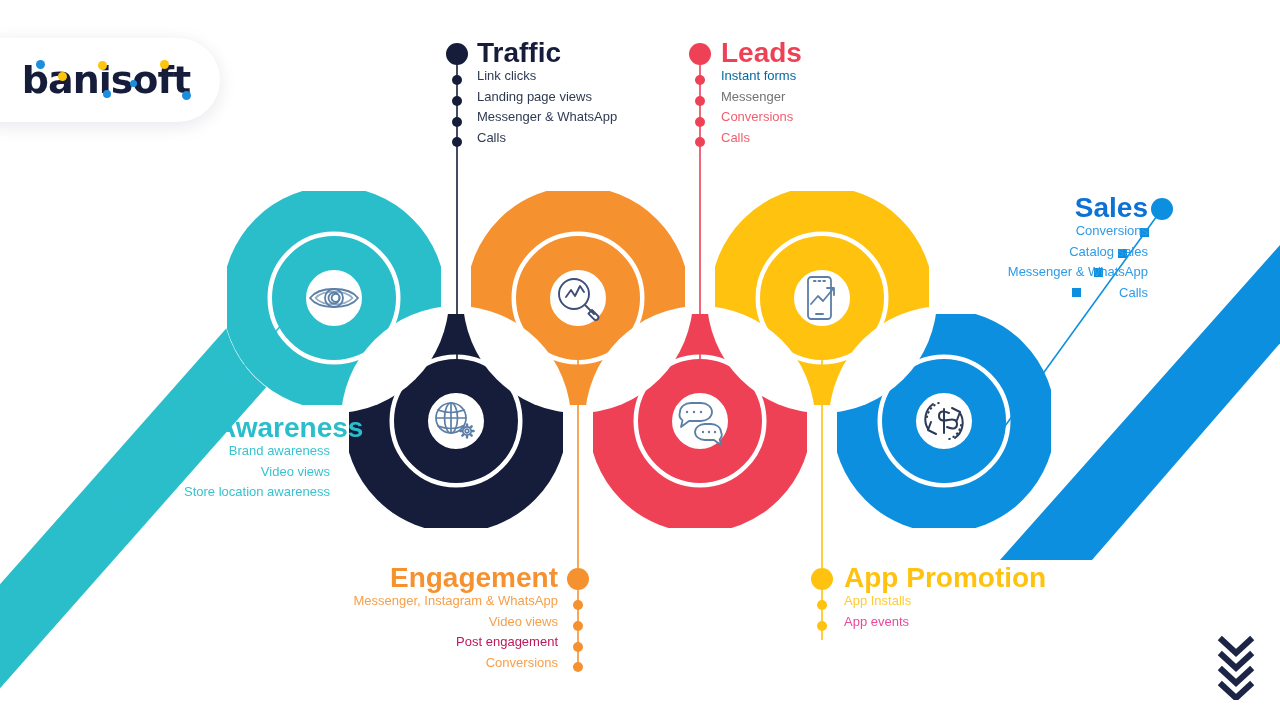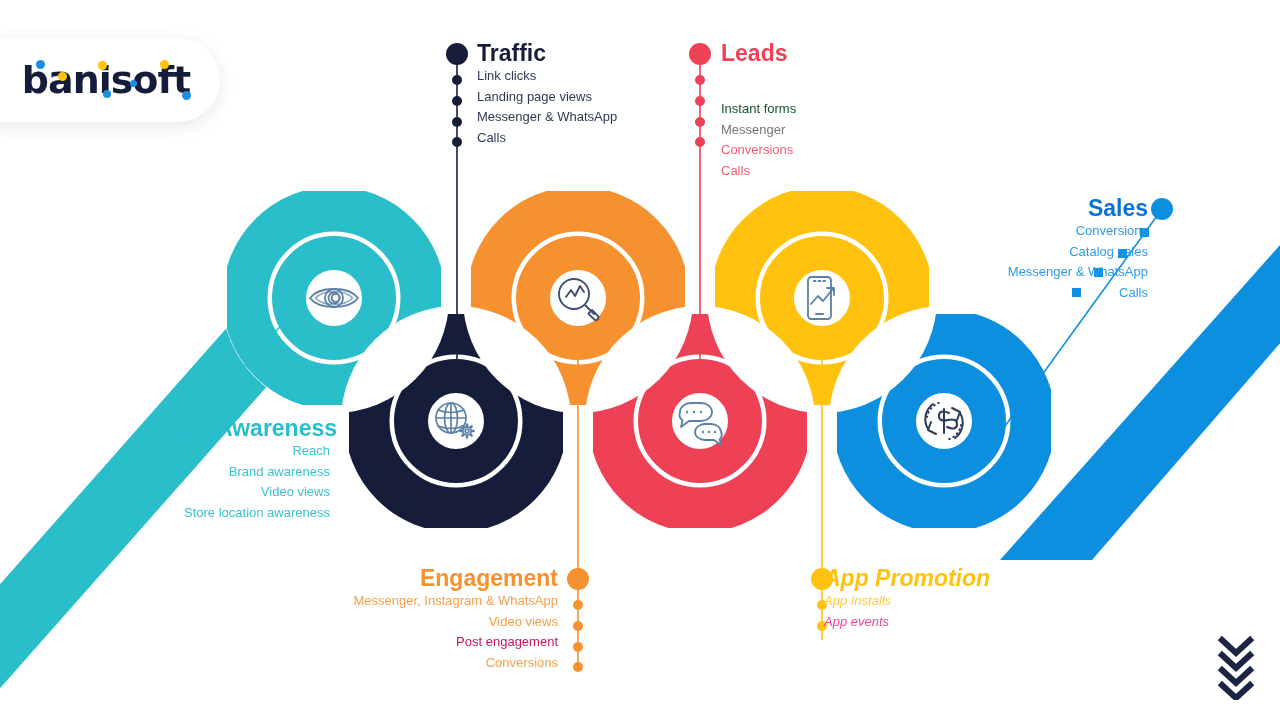--- a/index.html
+++ b/index.html
@@ -22,33 +22,33 @@
   }
   .logo-text{
     position:relative;left:16px;
     font-size:38px;font-weight:bold;letter-spacing:-1px;
     color:#161d3a;font-family:"DejaVu Sans", sans-serif;
   }
   .logo-dot{position:absolute;border-radius:50%;}
 
   
   .grp{position:absolute;z-index:5;}
-  .grp .title{font-weight:bold;font-size:23px;line-height:26px;white-space:nowrap;}
+  .grp .title{font-weight:bold;font-size:28px;line-height:26px;white-space:nowrap;}
   .grp .item{font-size:13px;line-height:20.6px;white-space:nowrap;}
 
   .align-left{text-align:left;}
   .align-right{text-align:right;}
 
   
   #g-traffic{left:477px;top:40px;}
   #g-leads{left:721px;top:40px;}
   #g-sales{left:700px;top:195px;width:448px;}
   #g-awareness{left:120px;top:415px;width:210px;}
   #g-engagement{left:210px;top:565px;width:348px;}
-  #g-apppromo{left:824px;top:565px;font-style:italic;}
+  #g-apppromo{left:844px;top:565px;}
 
   .chev{position:absolute;right:22px;bottom:20px;z-index:5;}
 </style>
 </head>
 <body>
 
 <div id="stage">
 
   <svg id="art" viewBox="0 0 1280 720">
     <defs>
@@ -266,37 +266,36 @@
   <div class="grp align-left" id="g-traffic">
     <div class="title" style="color:#161d3a;">Traffic</div>
     <div class="item" style="color:#2f3a52;">Link clicks</div>
     <div class="item" style="color:#2f3a52;">Landing page views</div>
     <div class="item" style="color:#2f3a52;">Messenger &amp; WhatsApp</div>
     <div class="item" style="color:#2f3a52;">Calls</div>
   </div>
 
   <div class="grp align-left" id="g-leads">
     <div class="title" style="color:#EF4155;">Leads</div>
-    <div class="item" style="color:#14532d;margin-top:33px;">Instant forms</div>
+    <div class="item" style="color:#0369a1;">Instant forms</div>
     <div class="item" style="color:#737373;">Messenger</div>
     <div class="item" style="color:#F06070;">Conversions</div>
     <div class="item" style="color:#F06070;">Calls</div>
   </div>
 
   <div class="grp align-right" id="g-sales">
     <div class="title" style="color:#0D72D4;">Sales</div>
     <div class="item" style="color:#2E9BE8;">Conversions</div>
     <div class="item" style="color:#2E9BE8;">Catalog sales</div>
     <div class="item" style="color:#2E9BE8;">Messenger &amp; WhatsApp</div>
     <div class="item" style="color:#2E9BE8;">Calls</div>
   </div>
 
   <div class="grp align-right" id="g-awareness">
     <div class="title" style="color:#2ABECB;text-align:left;margin-left:96px;">Awareness</div>
-    <div class="item" style="color:#38C3CF;">Reach</div>
     <div class="item" style="color:#38C3CF;">Brand awareness</div>
     <div class="item" style="color:#38C3CF;">Video views</div>
     <div class="item" style="color:#38C3CF;">Store location awareness</div>
   </div>
 
   <div class="grp align-right" id="g-engagement">
     <div class="title" style="color:#F5912E;">Engagement</div>
     <div class="item" style="color:#F79F48;">Messenger, Instagram &amp; WhatsApp</div>
     <div class="item" style="color:#F79F48;">Video views</div>
     <div class="item" style="color:#be185d;">Post engagement</div>

